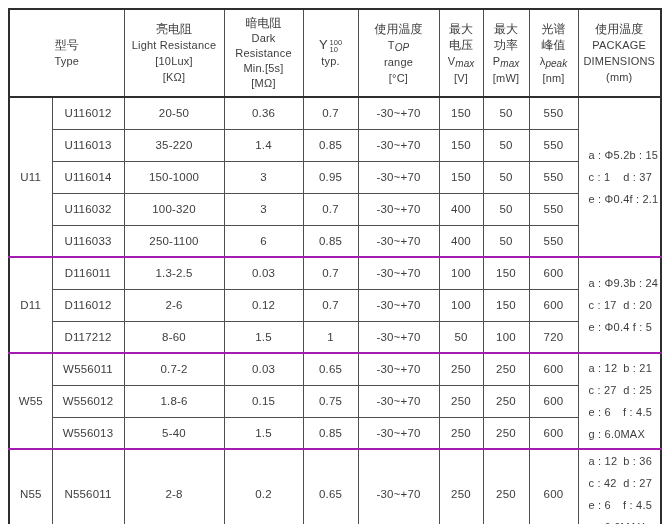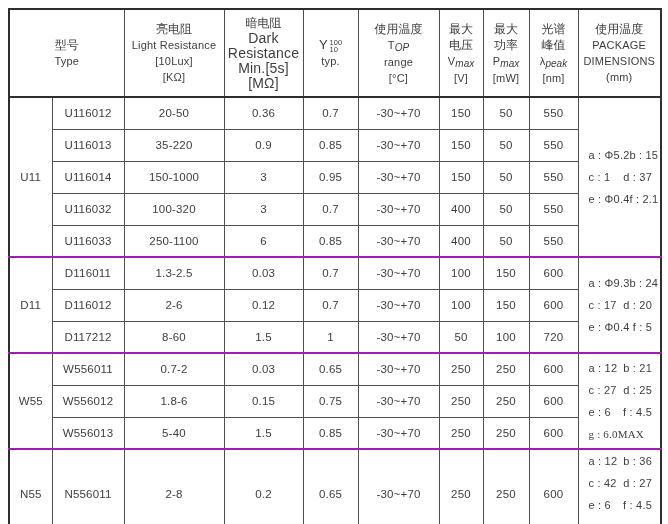--- a/index.html
+++ b/index.html
@@ -39,21 +39,21 @@
     font-weight: normal;
     margin-left: 43px;
   }
   tbody tr { height: 32px; }
   tbody tr[data-group="N55"] { height: 62px; }
   tbody tr.group-first td { border-top: 2px solid #a21caf; }
   tbody td { font-size: 11.5px; letter-spacing: 0.2px; }
 
   .hdr-cn { font-size: 12px; line-height: 16px; }
   .hdr-en { font-size: 11px; line-height: 16px; letter-spacing: 0.2px; }
-  .hdr-en-tight { font-size: 14px; line-height: 15px; letter-spacing: 0.2px; }
+  .hdr-en-tight { font-size: 11px; line-height: 15px; letter-spacing: 0.2px; }
 
   .sub-sm {
     font-size: 10px;
     position: relative;
     top: 2px;
     letter-spacing: 0;
     font-style: italic;
   }
   .gamma-row {
     display: flex;
@@ -75,21 +75,21 @@
     text-align: left;
     font-size: 11px;
   }
   .pkg-line {
     display: flex;
     justify-content: space-between;
     padding: 0 8px 0 10px;
     line-height: 22px;
     white-space: nowrap;
   }
-  .pkg-line.single { justify-content: flex-start; font-family: Liberation Serif, serif; }
+  .pkg-line.single { justify-content: flex-start; }
 </style>
 </head>
 <body>
 
 <div class="page">
   <table class="spec-table">
     <colgroup>
       <col style="width:43px">
         <col style="width:72px">
         <col style="width:100px">
@@ -184,21 +184,21 @@
             </div>
             <div class="pkg-line">
               <span>e : Φ0.4</span>
               <span>f : 2.1</span>
             </div>
           </td>
         </tr>
         <tr data-group="U11">
           <td>U116013</td>
           <td>35-220</td>
-          <td>0.9</td>
+          <td>1.4</td>
           <td>0.85</td>
           <td>-30~+70</td>
           <td>150</td>
           <td>50</td>
           <td>550</td>
         </tr>
         <tr data-group="U11">
           <td>U116014</td>
           <td>150-1000</td>
           <td>3</td>

